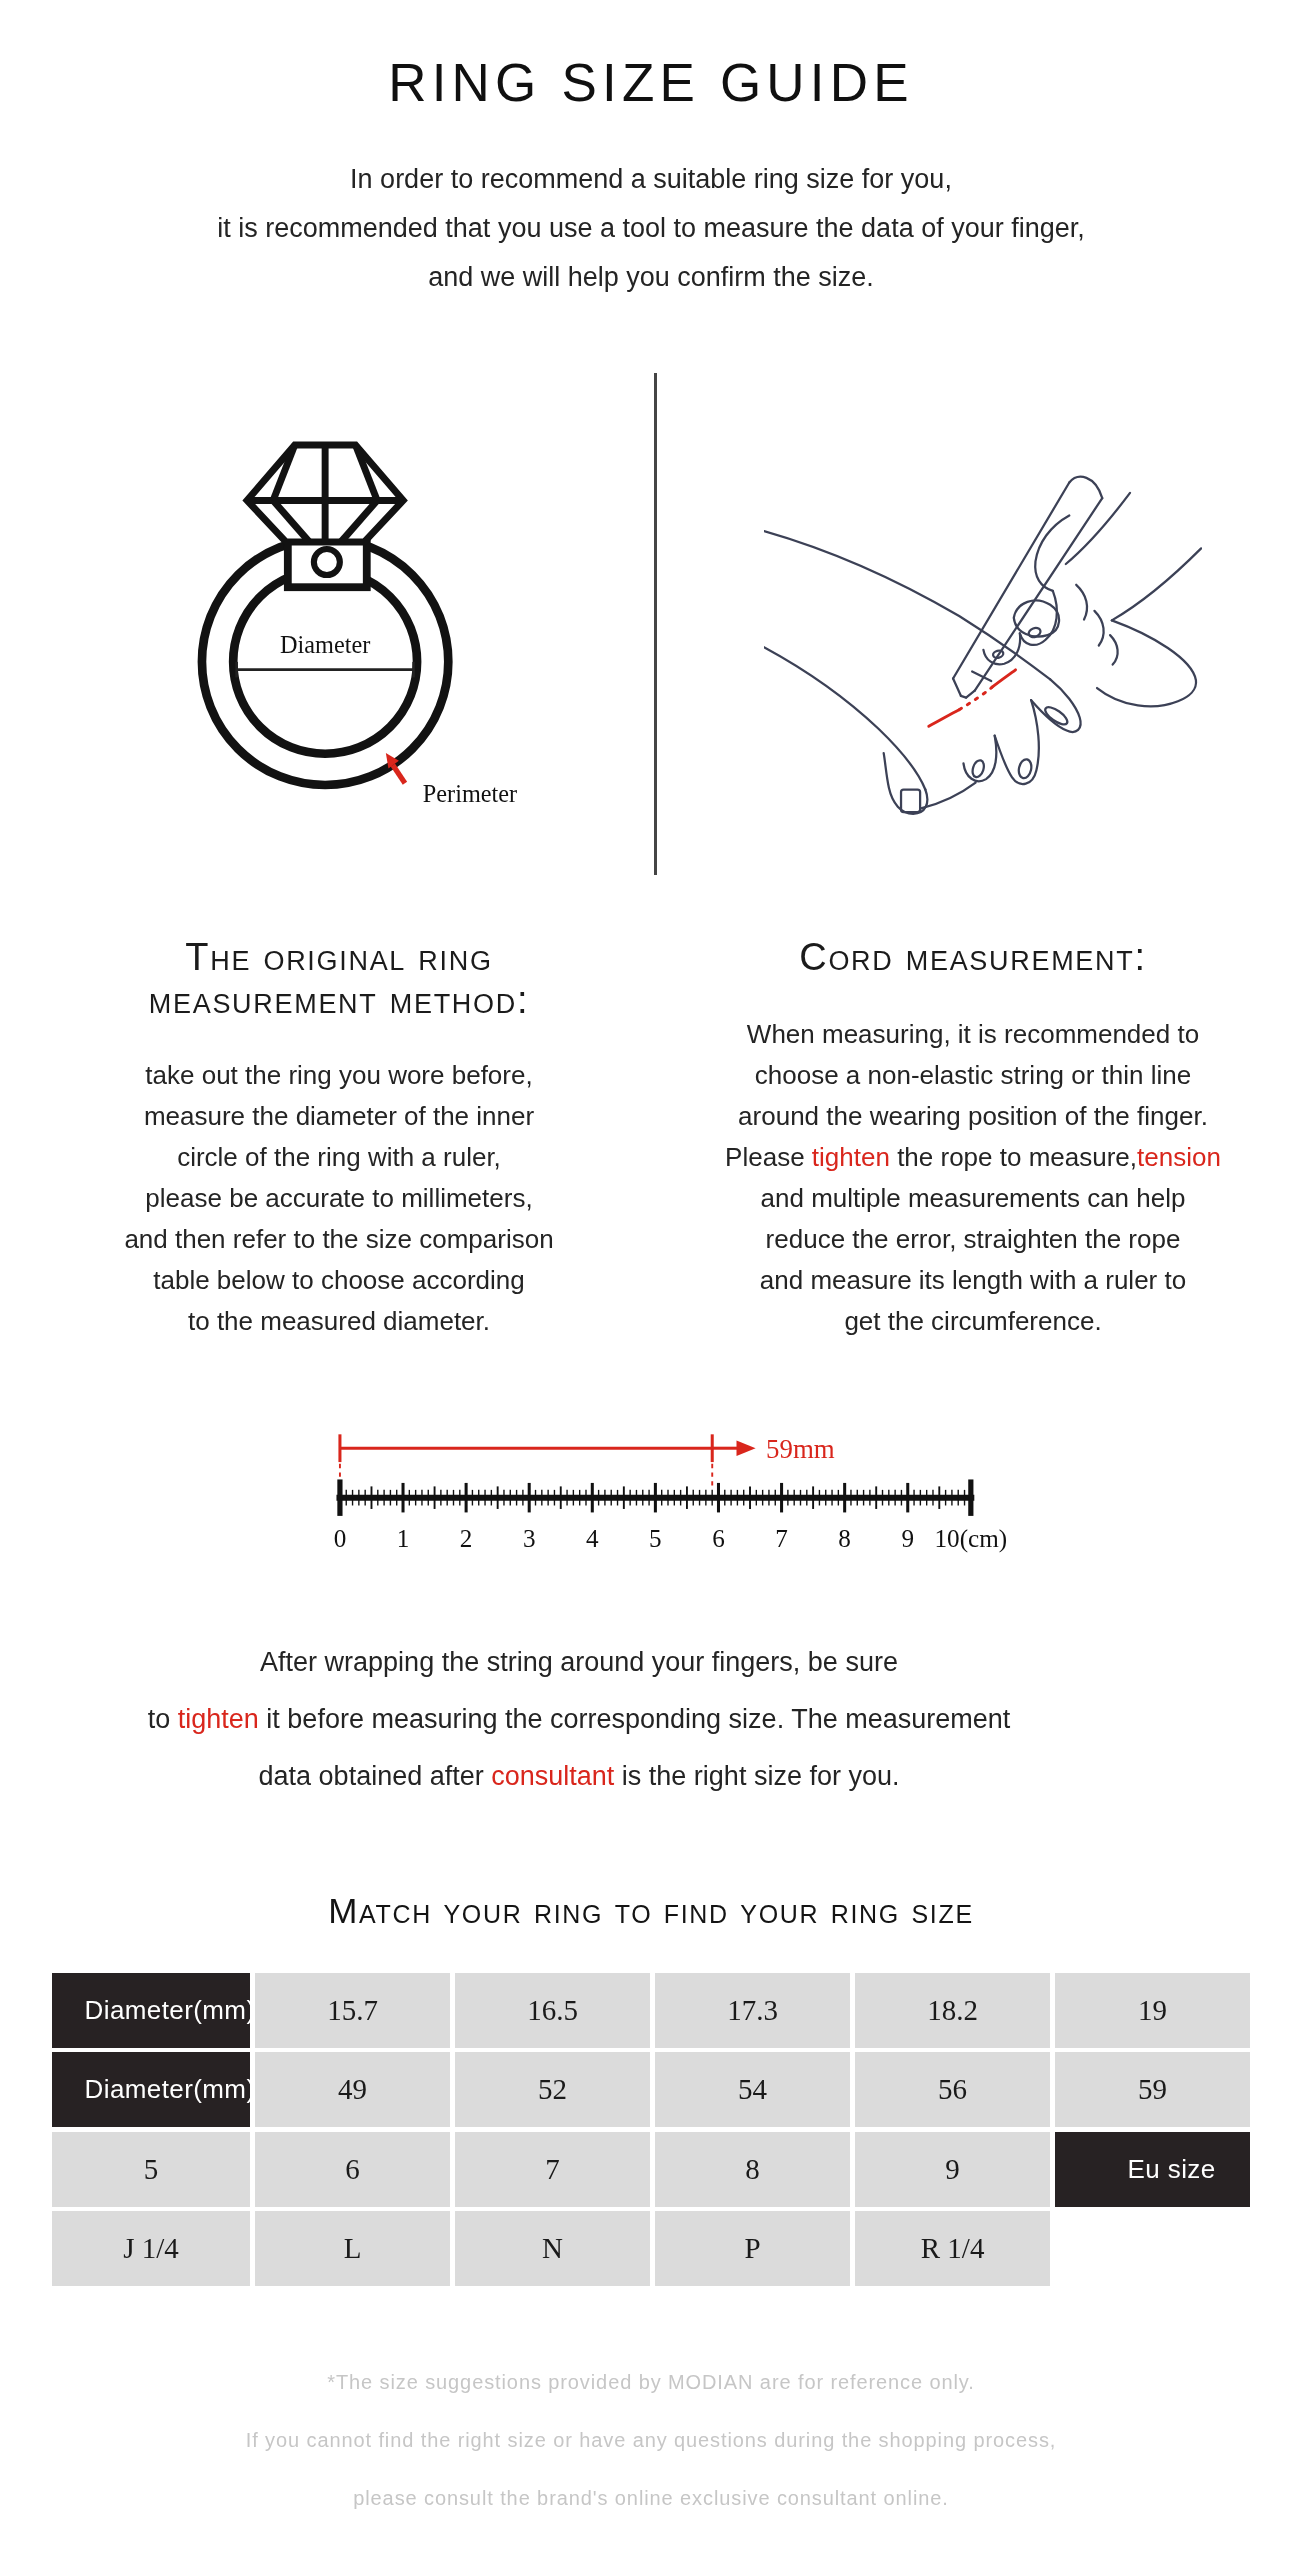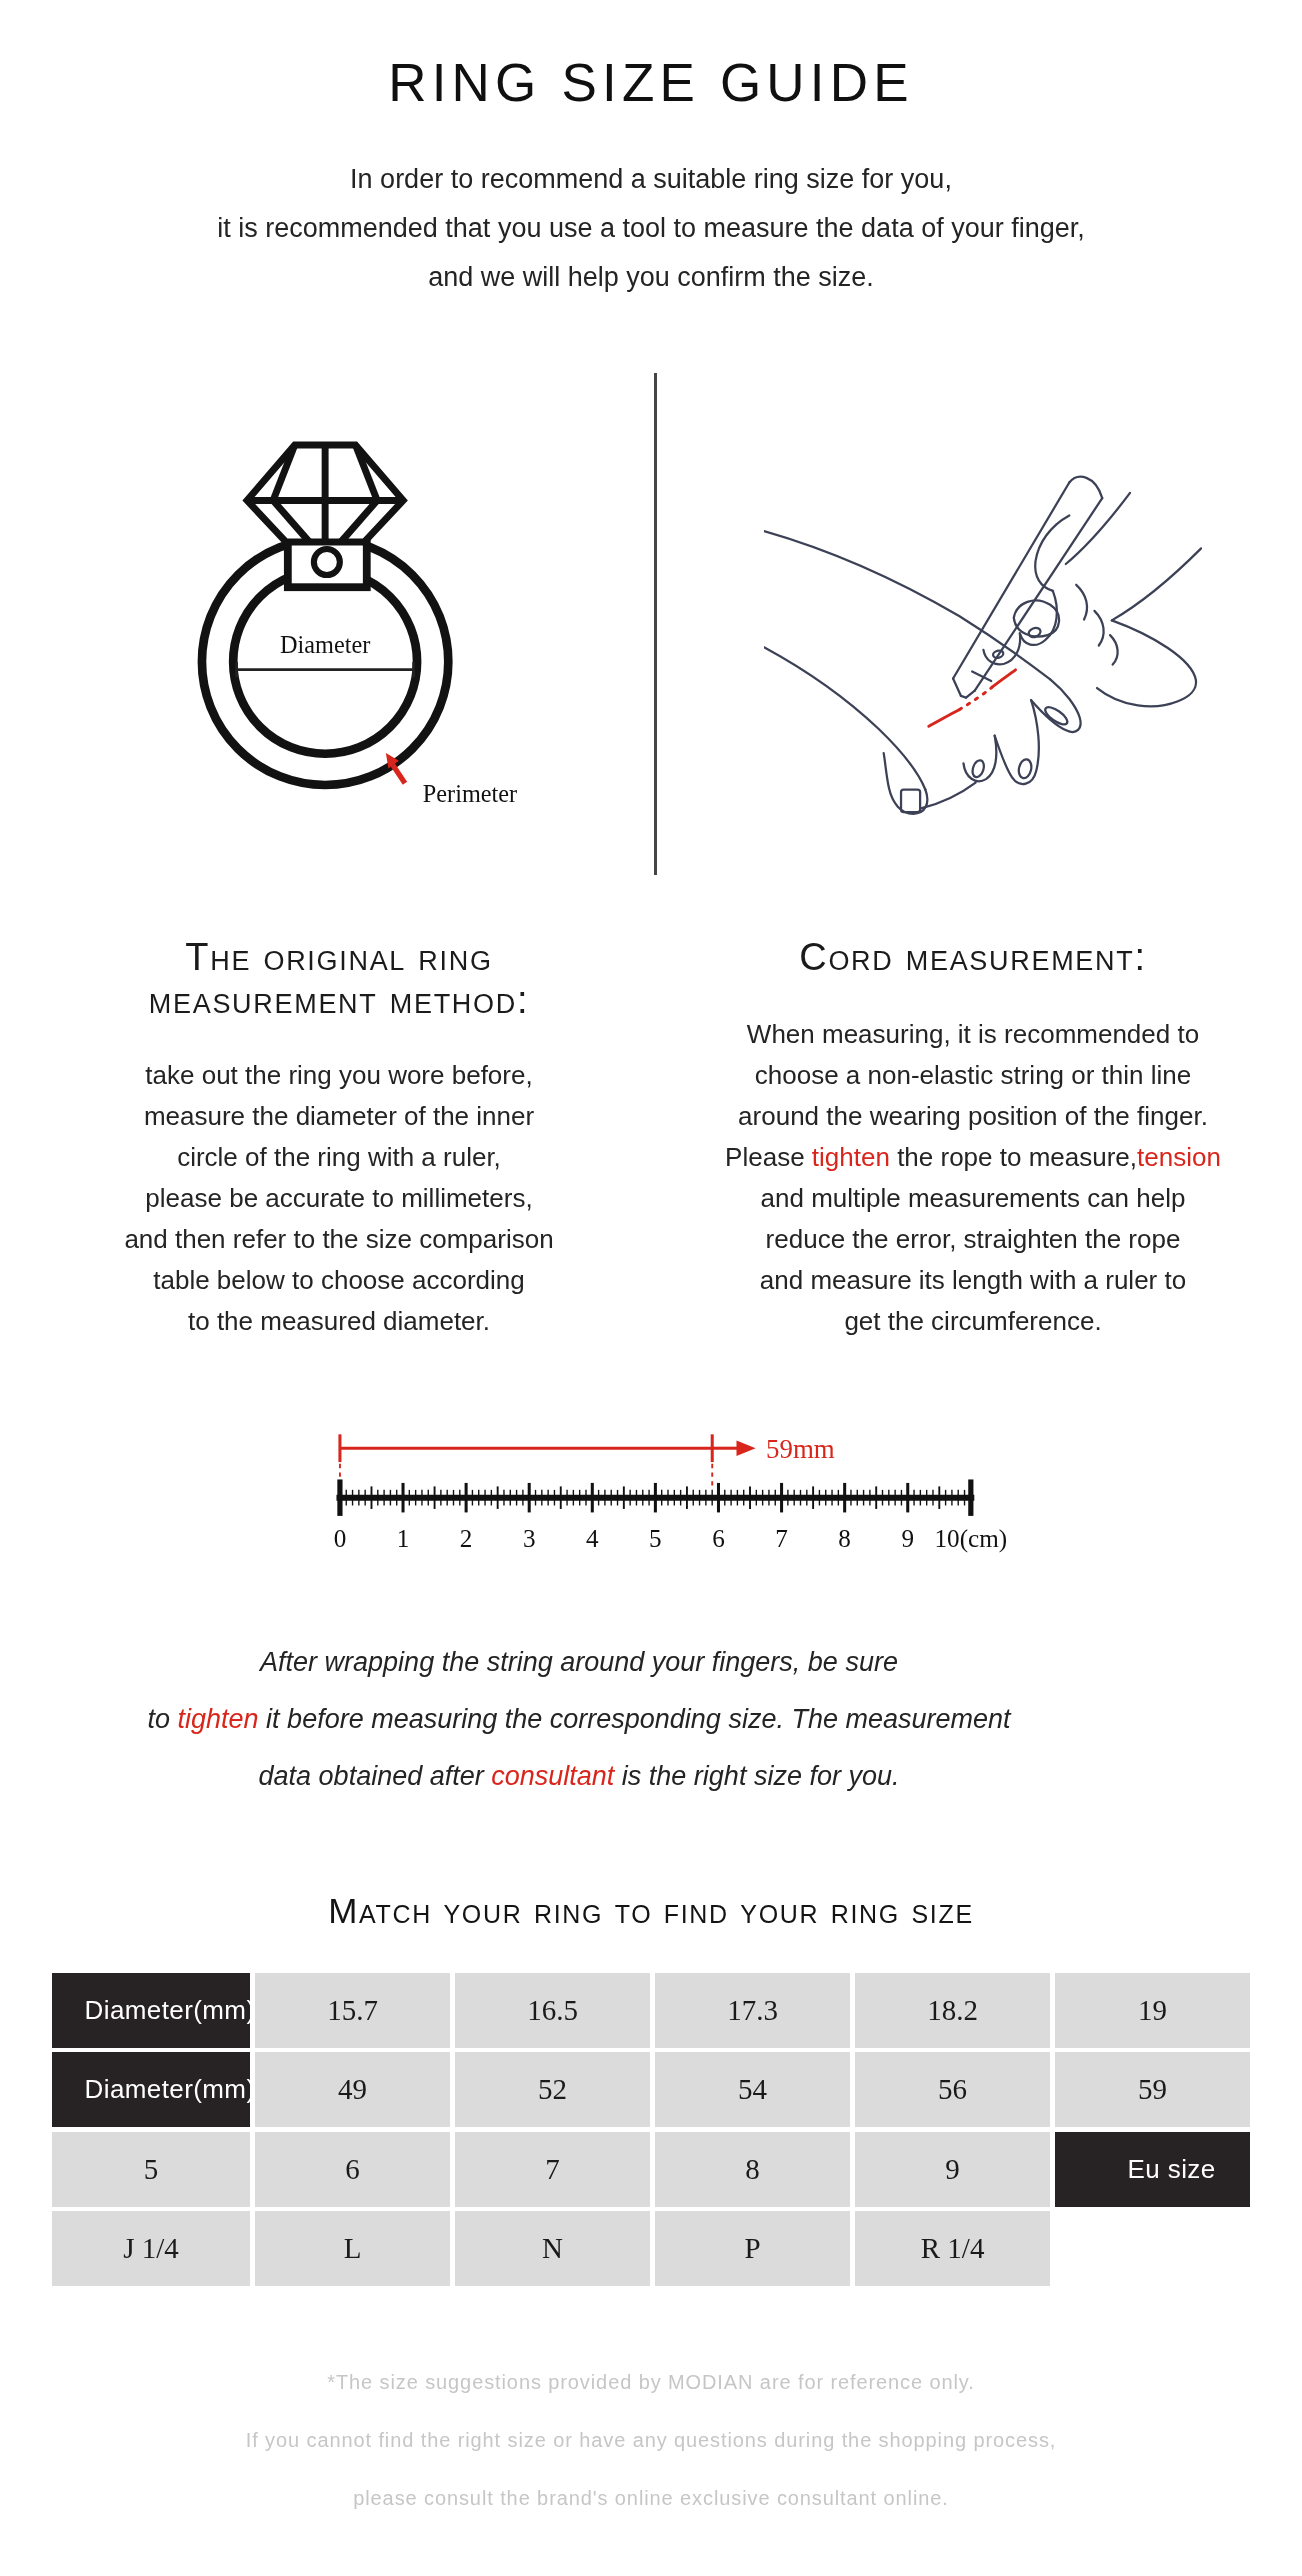--- a/index.html
+++ b/index.html
@@ -44,21 +44,21 @@
     font-size:26px;line-height:41px;font-weight:300;color:var(--body-ink);
   }
   .orig-body{left:35px;top:1055px;width:608px;}
   .cord-body{left:669px;top:1014px;width:608px;}
 
   .ruler-svg{left:287px;top:1415px;}
   .ruler-num{font-family:"Liberation Serif",serif;font-size:29px;fill:#111;}
 
   .after-note{
     left:0;top:1634px;width:1158px;
-    font-size:27px;line-height:57px;font-weight:300;color:var(--body-ink);font-style:italic;
+    font-size:27px;line-height:57px;font-weight:300;color:var(--body-ink);
   }
 
   .table-heading{
     left:0;top:1891px;width:1302px;
     font-size:35px;font-weight:400;letter-spacing:1.7px;font-variant:small-caps;color:#141414;
   }
   .size-table{
     left:52px;top:1973px;width:1198px;
     display:grid;grid-template-columns:198px repeat(5,1fr);
     grid-template-rows:repeat(4,75px);gap:4.3px 5.2px;

